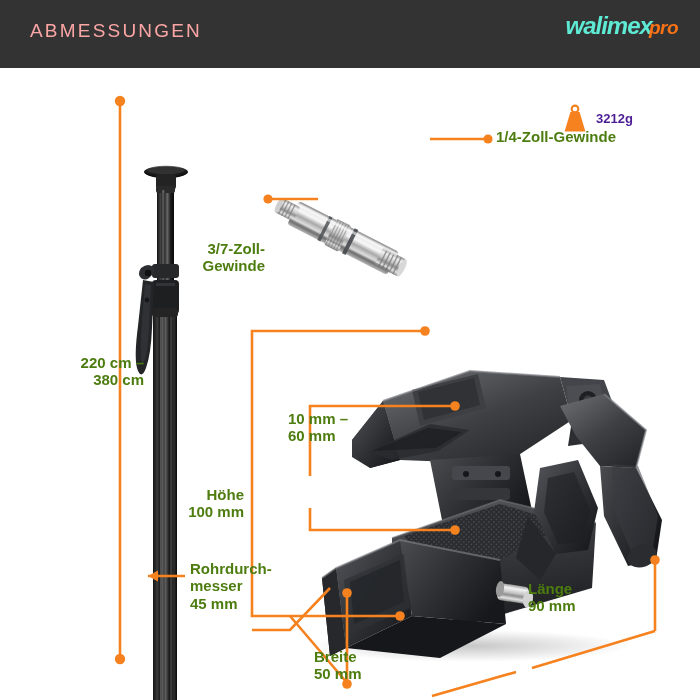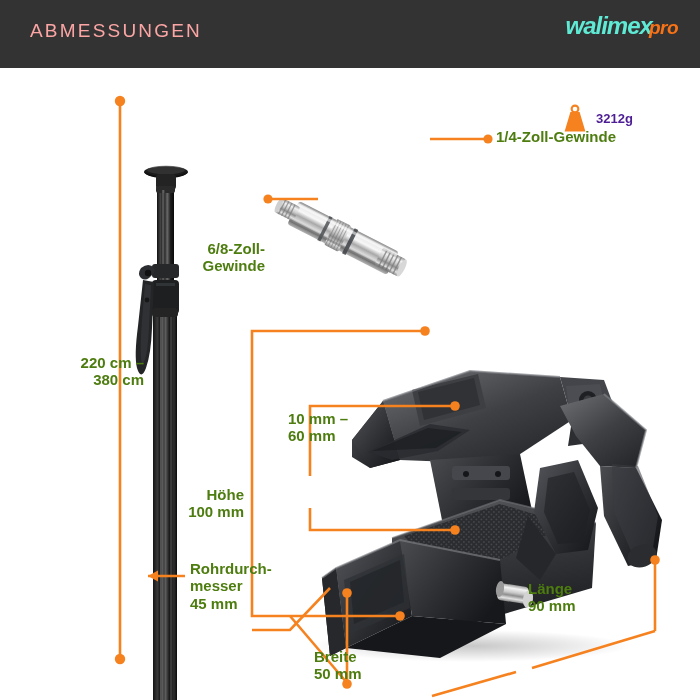--- a/index.html
+++ b/index.html
@@ -315,21 +315,21 @@
       </g>
     </svg>
 
     <div class="lbl r" style="left:14px;top:286px;width:130px;">220 cm –
 380 cm</div>
 
     <div class="lbl" style="left:190px;top:492px;">Rohrdurch-
 messer
 45 mm</div>
 
-    <div class="lbl r" style="left:120px;top:172px;width:145px;">6/8-Zoll-
+    <div class="lbl r" style="left:120px;top:172px;width:145px;">3/7-Zoll-
 Gewinde</div>
 
     <div class="lbl" style="left:496px;top:60px;">1/4-Zoll-Gewinde</div>
 
     <div class="lbl r" style="left:120px;top:418px;width:124px;">Höhe
 100 mm</div>
 
     <div class="lbl" style="left:288px;top:342px;">10 mm –
 60 mm</div>
 

